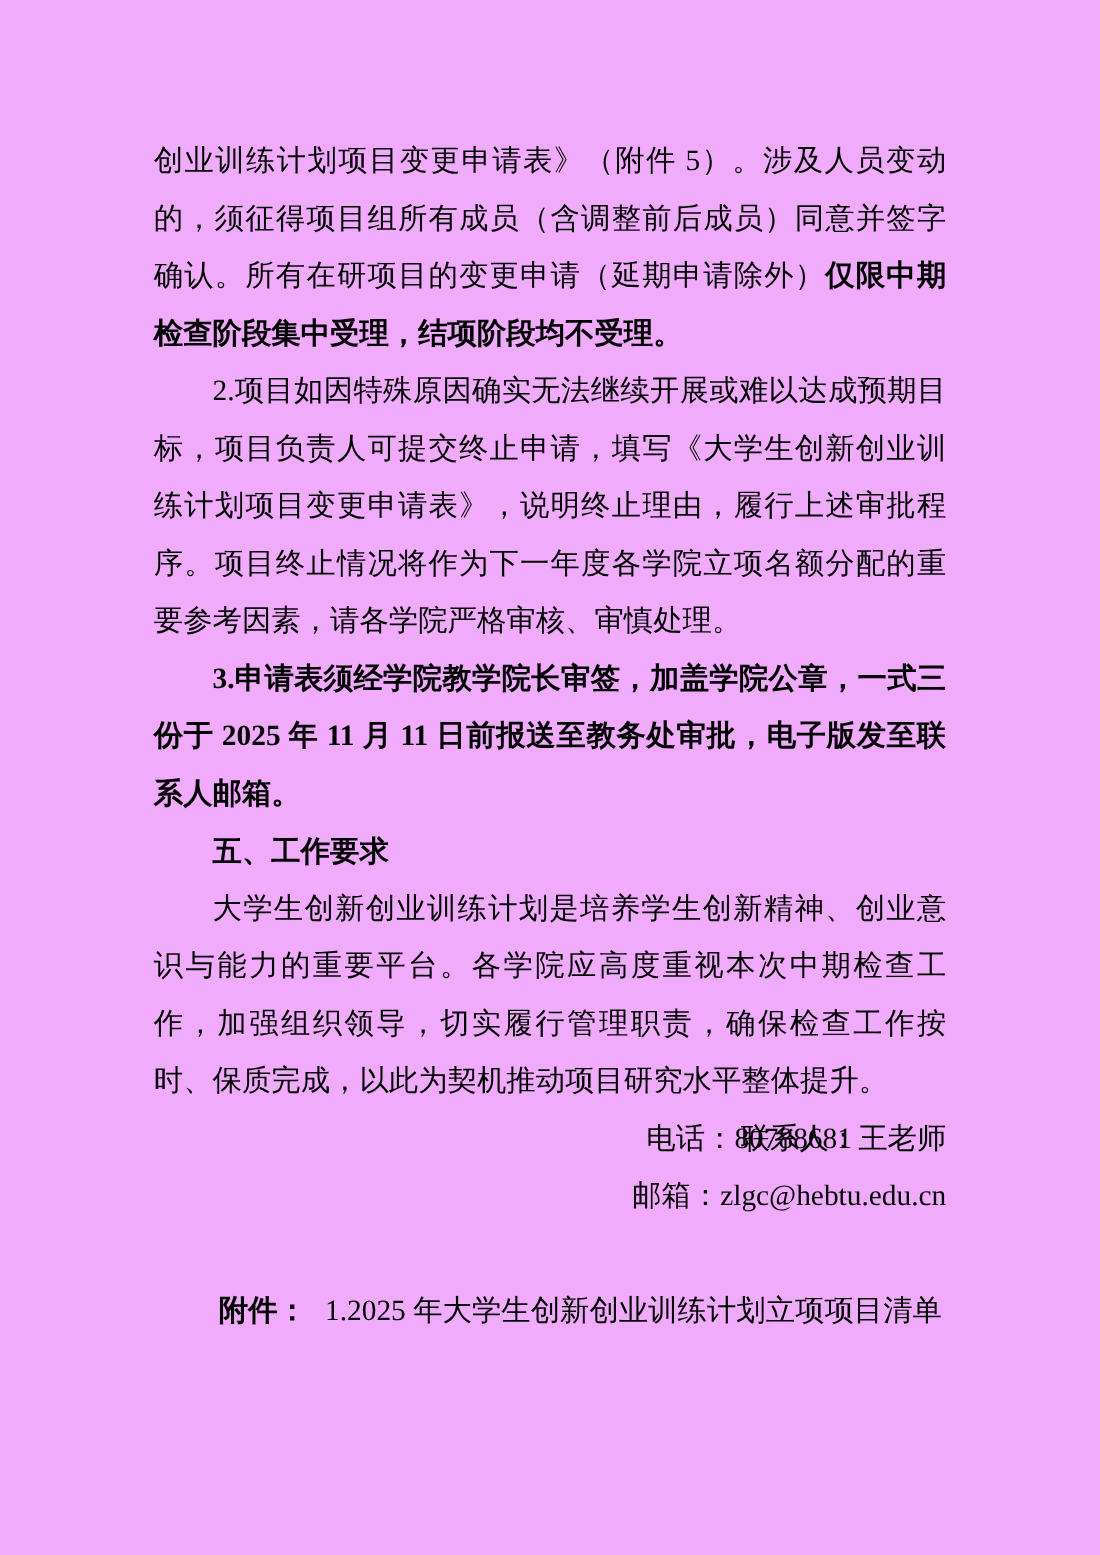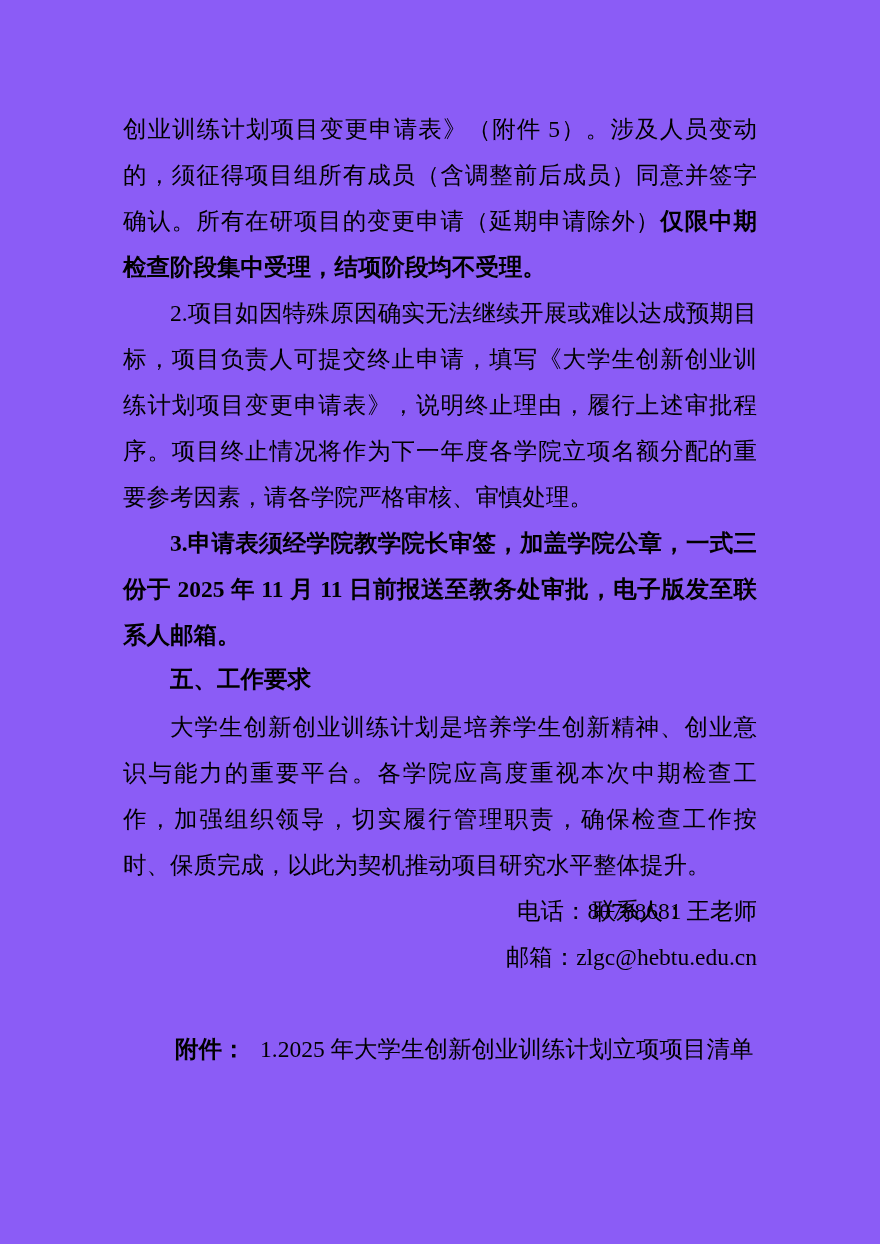--- a/index.html
+++ b/index.html
@@ -4,21 +4,21 @@
 <style>
   html, body {
     margin: 0;
     padding: 0;
     background: #ffffff;
   }
   .page {
     position: relative;
     width: 880px;
     height: 1244px;
-    background: #8b5cf6;
+    background: #f0abfc;
     overflow: hidden;
     color: #000000;
   }
   .content {
     position: absolute;
     left: 123px;
     top: 106px;
     width: 634px;
     font-family: "Liberation Serif", "DejaVu Serif", serif;
     font-size: 23.5px;
@@ -30,21 +30,21 @@
     margin: 0;
     text-align: justify;
   }
   .para.indent {
     text-indent: 2em;
   }
   .para b, .para .bold-run {
     font-weight: 700;
   }
   .para.heading {
-    font-family: Liberation Mono, monospace;
+    font-family: Liberation Sans, sans-serif;
     font-weight: 700;
     text-align: left;
   }
   .line {
     position: relative;
     text-align: right;
     white-space: nowrap;
   }
   .contact-line .indent-pad,
   .email-line .indent-pad {

